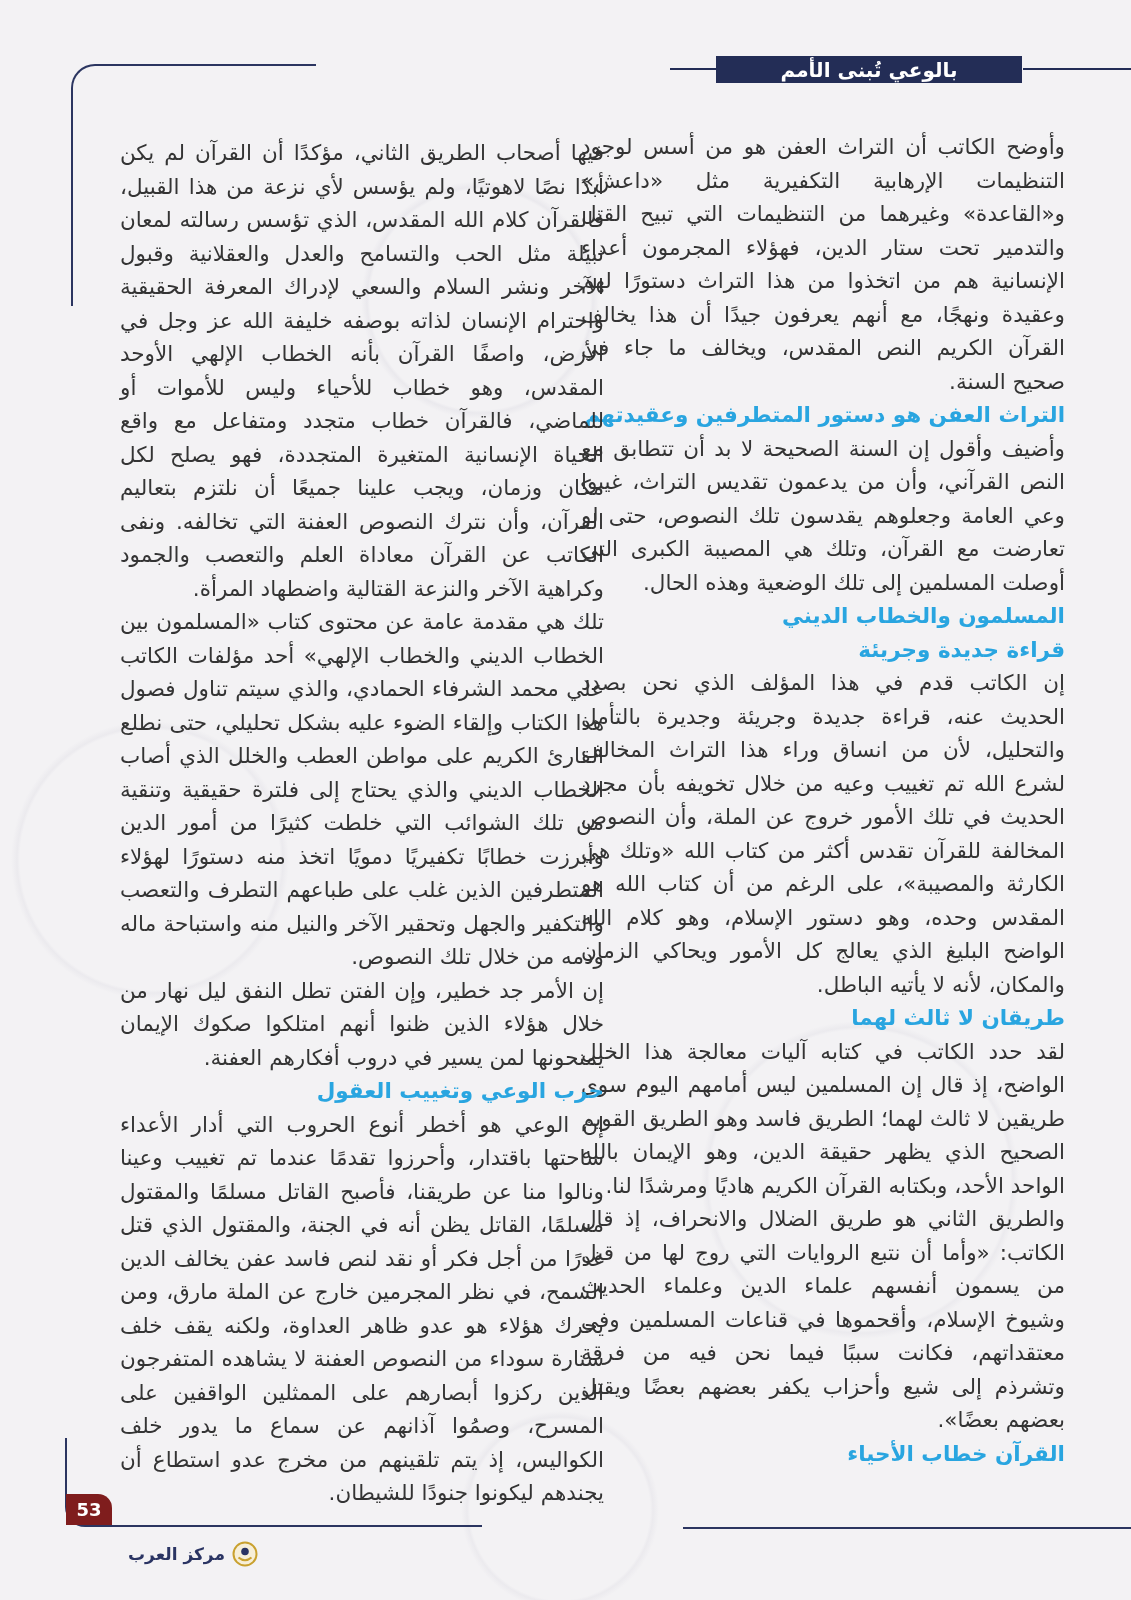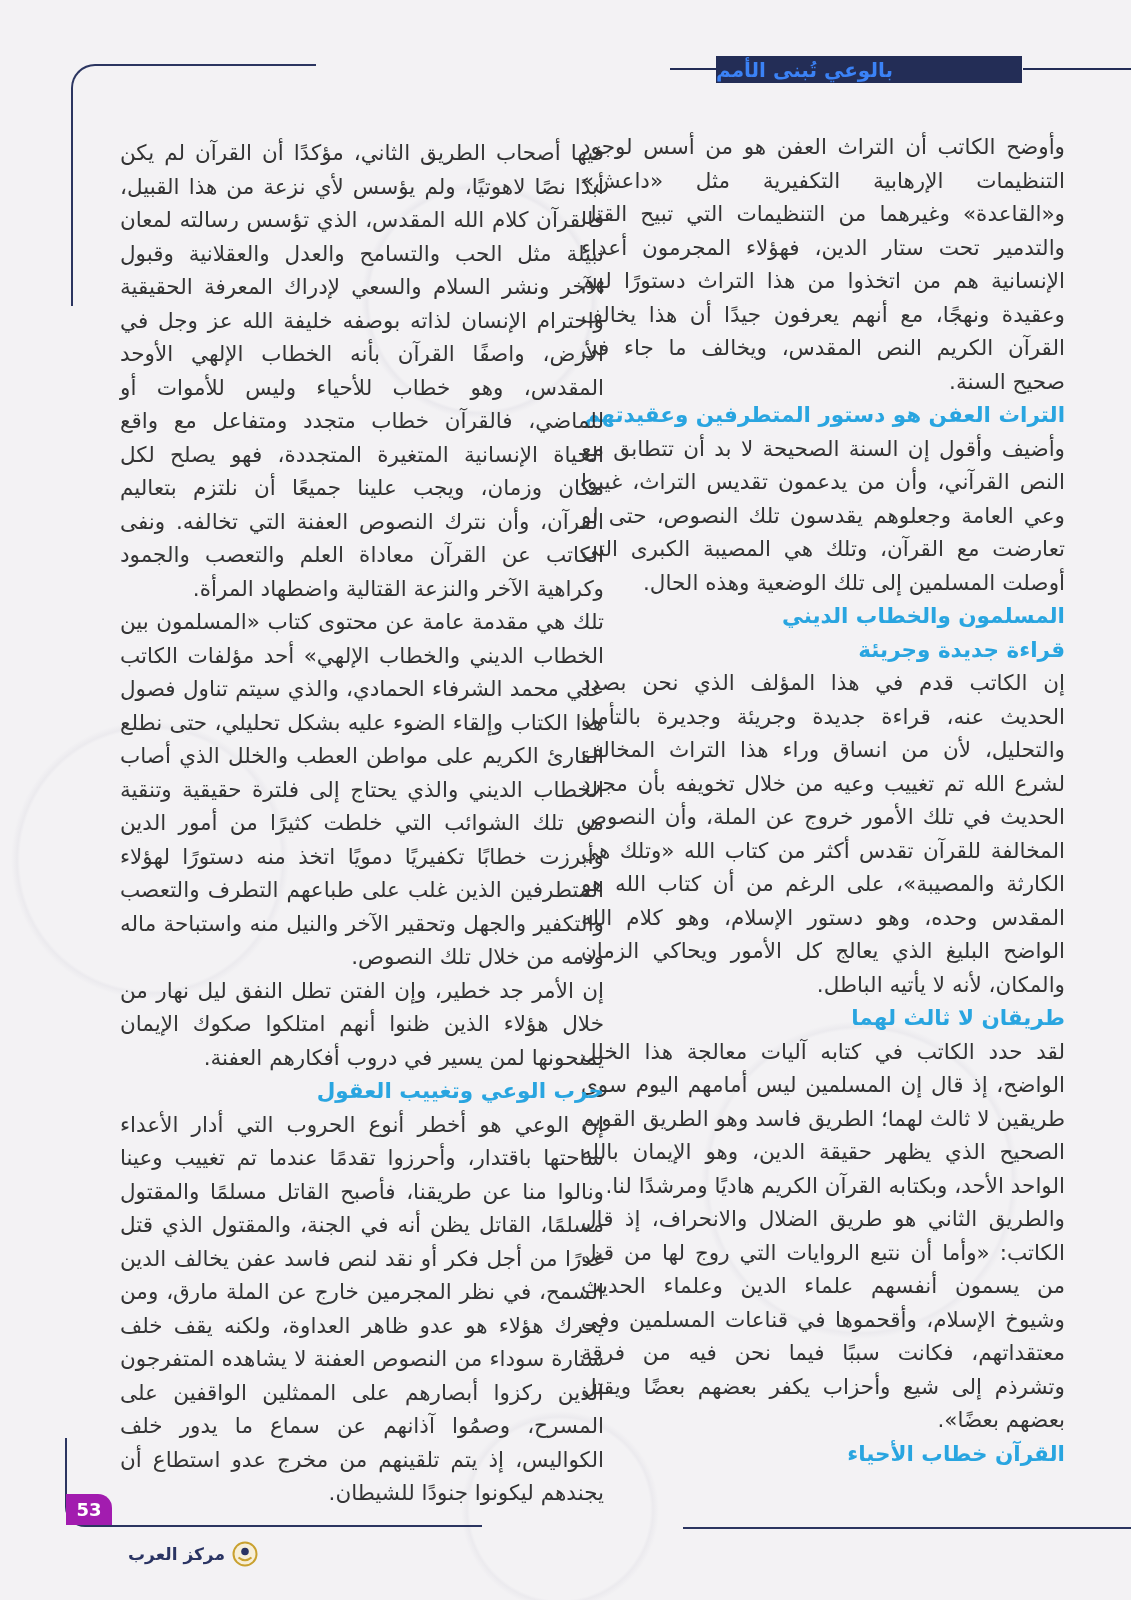--- a/index.html
+++ b/index.html
@@ -15,22 +15,22 @@
     content:"";position:absolute;inset:0;pointer-events:none;
     background:
       radial-gradient(circle at 480px 300px, transparent 110px, rgba(180,178,195,0.14) 113px, transparent 119px),
       radial-gradient(circle at 150px 860px, transparent 130px, rgba(180,178,195,0.12) 133px, transparent 139px),
       radial-gradient(circle at 860px 1180px, transparent 150px, rgba(180,178,195,0.12) 153px, transparent 159px),
       radial-gradient(circle at 560px 1510px, transparent 90px, rgba(180,178,195,0.12) 93px, transparent 99px);
   }
   
   .banner{
     position:absolute;top:56px;right:109px;width:306px;height:27px;
-    background:#232d56;color:#3b82f6;
-    display:flex;align-items:center;justify-content:flex-end;
+    background:#232d56;color:#ffffff;
+    display:flex;align-items:center;justify-content:center;
     font-weight:bold;font-size:20px;letter-spacing:1px;
     direction:rtl;
   }
   .hline{position:absolute;height:2px;background:#232d56;}
   .hline.banner-left{top:68px;left:670px;width:47px;}
   .hline.banner-right{top:68px;left:1023px;width:108px;}
   
   .corner-tl{
     position:absolute;left:71px;top:64px;width:243px;height:240px;
     border-top:2px solid #2b3560;border-left:2px solid #2b3560;
@@ -51,21 +51,21 @@
   .col-left{top:136px;left:76px;}
   .block{margin:0;}
   .paragraph{text-align:justify;text-justify:inter-word;}
   .heading{color:#29a5e0;font-weight:bold;}
   .align-center{}
   .align-right{text-align:right;}
   
   .footer-line-right{position:absolute;top:1527px;left:683px;width:448px;height:2px;background:#2b3560;}
   .page-number-box{
     position:absolute;left:66px;top:1494px;width:46px;height:31px;
-    background:#a21caf;color:#fff;font-weight:bold;font-size:18px;
+    background:#7f1d1d;color:#fff;font-weight:bold;font-size:18px;
     display:flex;align-items:center;justify-content:center;
     border-top-right-radius:14px;
   }
   .footer-logo{
     position:absolute;left:128px;top:1540px;height:28px;
     display:flex;align-items:center;gap:7px;
     direction:ltr;
   }
   .footer-logo .logo-text{
     color:#2a3463;font-weight:bold;font-size:17px;direction:rtl;

